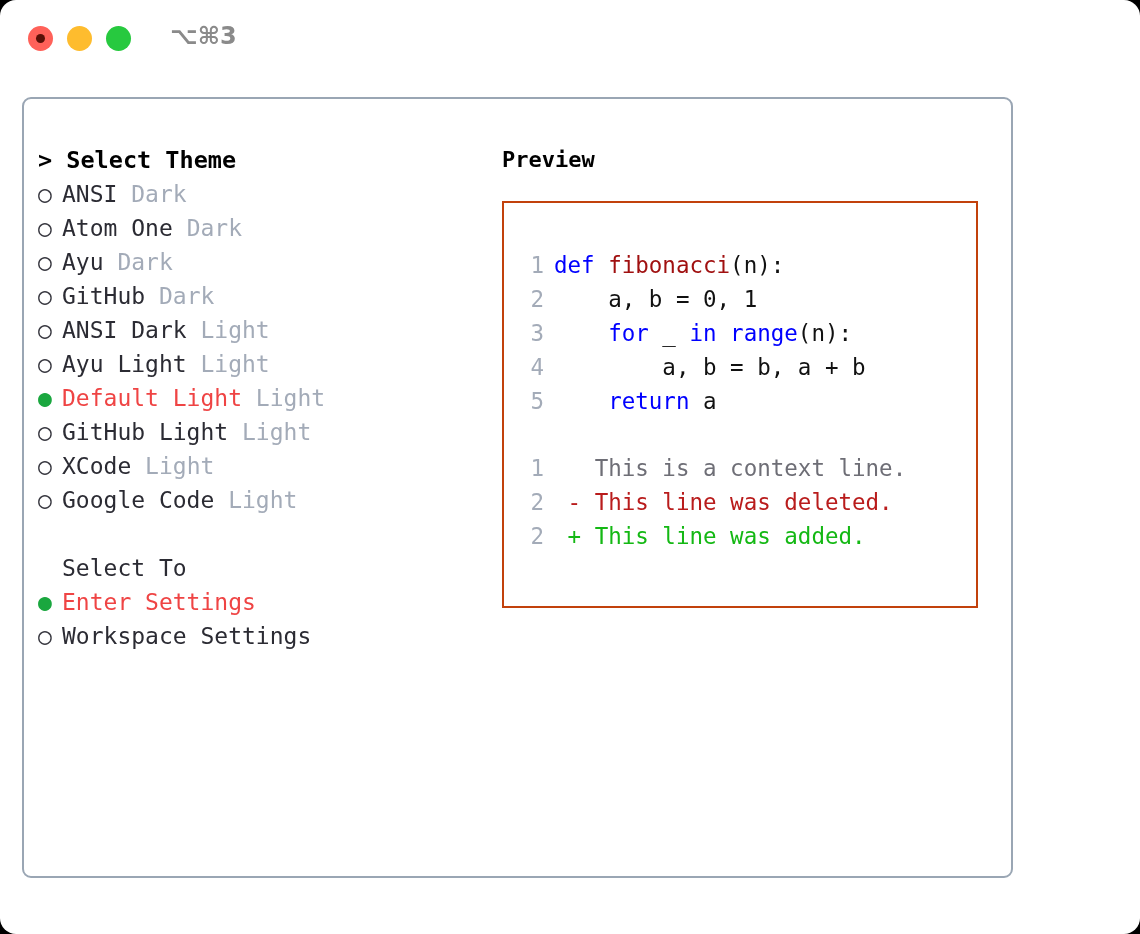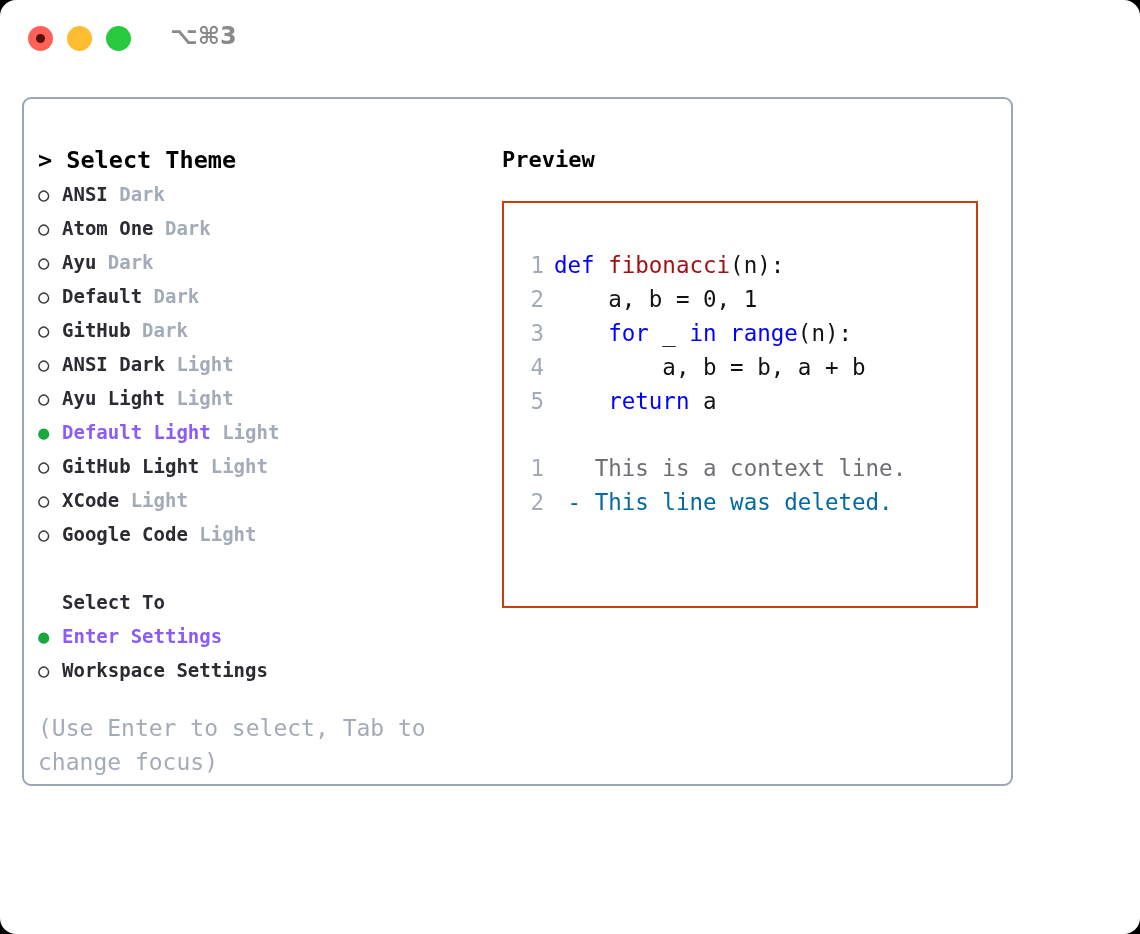--- a/index.html
+++ b/index.html
@@ -68,56 +68,55 @@
     letter-spacing: 0px;
     font-family: "DejaVu Sans", "Liberation Sans", sans-serif;
   }
 
   
   .panel {
     position: absolute;
     left: 22px;
     top: 97px;
     width: 991px;
-    height: 689px;
+    height: 781px;
     border: 2px solid #9aa6b4;
     border-radius: 9px;
     background: #ffffff;
     box-sizing: border-box;
   }
 
   
   .left-col {
     position: absolute;
     left: 14px;
     top: 44px;
     width: 460px;
   }
 
   .row {
     height: 34px;
     line-height: 34px;
-    font-size: 19px;
+    font-size: 23px;
     white-space: nowrap;
     color: #2b2b33;
-    font-weight: bold;
   }
   .section-head {
     font-weight: bold;
     color: #000000;
     font-size: 23.5px;
   }
   .bullet {
     display: inline-block;
     width: 24px;
     text-align: left;
     color: #3a3a42;
   }
   .bullet.selected { color: #1aa73f; }
-  .row.selected .item-name { color: #8b5cf6; }
+  .row.selected .item-name { color: #ef4444; }
   .item-name { color: #2b2b33; }
   .tag {
     color: #a3abb8;
   }
   .spacer { height: 34px; }
 
   .hint {
     margin-top: 24px;
     font-size: 23px;
     line-height: 34px;
@@ -168,21 +167,21 @@
 
   .diff {
     position: absolute;
     left: 16px;
     top: 248px;
     font-size: 22.5px;
     line-height: 34px;
     white-space: pre;
   }
   .ctx { color: #6e6e76; }
-  .del { color: #0369a1; }
+  .del { color: #b91c1c; }
   .add { color: #14b814; }
 </style>
 </head>
 <body>
 
 <div class="window">
 
   <div class="titlebar">
     <div class="lights">
       <div class="light red"></div>
@@ -193,43 +192,41 @@
   </div>
 
   <div class="panel">
 
     <div class="left-col">
       <div class="row section-head">&gt; Select Theme</div>
       <div id="theme-list">
           <div class="row"><span class="bullet">○</span><span class="item-name">ANSI</span><span class="tag"> Dark</span></div>
           <div class="row"><span class="bullet">○</span><span class="item-name">Atom One</span><span class="tag"> Dark</span></div>
           <div class="row"><span class="bullet">○</span><span class="item-name">Ayu</span><span class="tag"> Dark</span></div>
-          <div class="row"><span class="bullet">○</span><span class="item-name">Default</span><span class="tag"> Dark</span></div>
           <div class="row"><span class="bullet">○</span><span class="item-name">GitHub</span><span class="tag"> Dark</span></div>
           <div class="row"><span class="bullet">○</span><span class="item-name">ANSI Dark</span><span class="tag"> Light</span></div>
           <div class="row"><span class="bullet">○</span><span class="item-name">Ayu Light</span><span class="tag"> Light</span></div>
           <div class="row selected"><span class="bullet selected">●</span><span class="item-name">Default Light</span><span class="tag"> Light</span></div>
           <div class="row"><span class="bullet">○</span><span class="item-name">GitHub Light</span><span class="tag"> Light</span></div>
           <div class="row"><span class="bullet">○</span><span class="item-name">XCode</span><span class="tag"> Light</span></div>
           <div class="row"><span class="bullet">○</span><span class="item-name">Google Code</span><span class="tag"> Light</span></div>
         </div>
 
       <div class="spacer"></div>
 
       <div class="row" style="padding-left:24px;">Select To</div>
       <div id="apply-list">
           <div class="row selected"><span class="bullet selected">●</span><span class="item-name">Enter Settings</span></div>
           <div class="row"><span class="bullet">○</span><span class="item-name">Workspace Settings</span></div>
         </div>
 
-      <div class="hint">(Use Enter to select, Tab to change focus)</div>
     </div>
 
     <div class="right-col">
       <div class="preview-title">Preview</div>
       <div class="preview-box">
         <div class="code" id="code-block"><div><span class="ln">1</span><span class="kw">def </span><span class="fn">fibonacci</span><span class="plain">(n):</span></div><div><span class="ln">2</span><span class="plain">    a, b = 0, 1</span></div><div><span class="ln">3</span><span class="plain">    </span><span class="kw">for</span><span class="plain"> _ </span><span class="kw">in</span><span class="plain"> </span><span class="kw">range</span><span class="plain">(n):</span></div><div><span class="ln">4</span><span class="plain">        a, b = b, a + b</span></div><div><span class="ln">5</span><span class="plain">    </span><span class="kw">return</span><span class="plain"> a</span></div></div>
-        <div class="diff" id="diff-block"><div><span class="ln">1</span><span class="ctx">   This is a context line.</span></div><div><span class="ln">2</span><span class="del"> - This line was deleted.</span></div></div>
+        <div class="diff" id="diff-block"><div><span class="ln">1</span><span class="ctx">   This is a context line.</span></div><div><span class="ln">2</span><span class="del"> - This line was deleted.</span></div><div><span class="ln">2</span><span class="add"> + This line was added.</span></div></div>
       </div>
     </div>
 
   </div>
 </div>
 
 </body></html>

